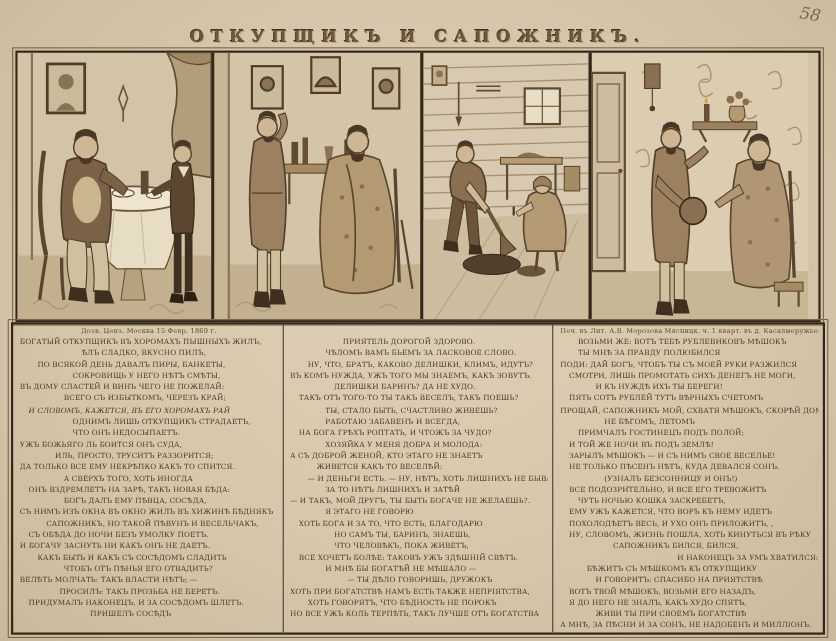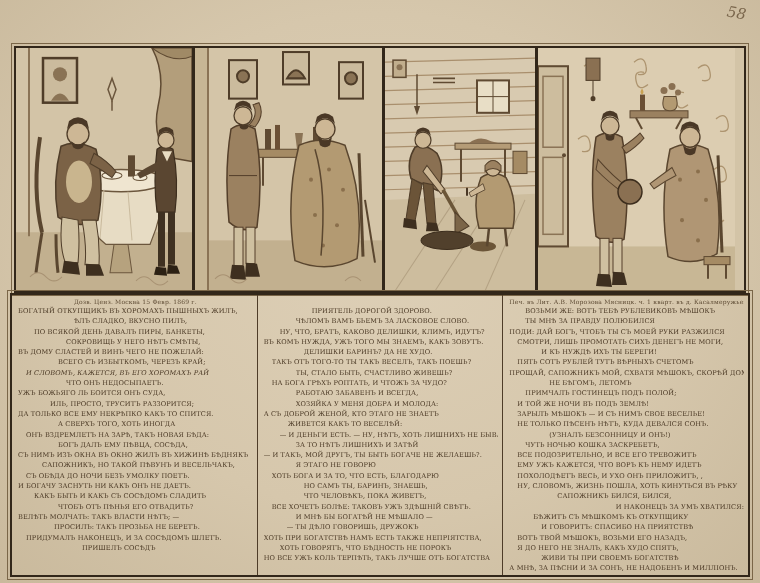--- a/index.html
+++ b/index.html
@@ -27,20 +27,21 @@
   .vline{font-size:6.6px;line-height:10.3px;height:10.3px;white-space:nowrap;
     overflow:hidden;text-transform:uppercase;letter-spacing:0.1px;color:#4a3824;}
   .cap-spacer{height:8px;}
 </style>
 </head>
 <body>
 
 <div class="sheet">
 
   <div class="pagenum">58</div>
+  <div class="title">Откупщикъ и Сапожникъ.</div>
 
   <div class="art-frame">
 
     <div class="panel" style="width:176px">
       <svg viewBox="0 0 176 240" preserveAspectRatio="none">
         <rect width="176" height="240" fill="#d3c4a7"></rect>
         <rect y="182" width="176" height="58" fill="#c2b08f"></rect>
         <line x1="13" y1="0" x2="13" y2="186" stroke="#8a7355" stroke-width="2"></line>
         <g>
           <rect x="27" y="10" width="34" height="44" fill="#cbbb9d" stroke="#4f3d29" stroke-width="2.5"></rect>
@@ -307,20 +308,21 @@
     <div class="col">
       <div class="col-cap">Дозв. Ценз. Москва 15 Февр. 1869 г.</div>
       <div>
           <div class="vline" style="margin-left: 0px;">Богатый Откупщикъ въ хоромахъ пышныхъ жилъ,</div>
           <div class="vline" style="margin-left: 56px;">Ѣлъ сладко, вкусно пилъ,</div>
           <div class="vline" style="margin-left: 16px;">По всякой день давалъ пиры, банкеты,</div>
           <div class="vline" style="margin-left: 48px;">Сокровищь у него нѣтъ смѣты,</div>
           <div class="vline" style="margin-left: 0px;">Въ дому сластей и винъ чего не пожелай:</div>
           <div class="vline" style="margin-left: 40px;">Всего съ избыткомъ, черезъ край;</div>
           <div class="vline" style="margin-left: 8px; font-style: italic;">И словомъ, кажется, въ его хоромахъ рай</div>
+          <div class="vline" style="margin-left: 48px;">Однимъ лишь Откупщикъ страдаетъ,</div>
           <div class="vline" style="margin-left: 48px;">Что онъ недосыпаетъ.</div>
           <div class="vline" style="margin-left: 0px;">Ужъ Божьяго ль боится онъ суда,</div>
           <div class="vline" style="margin-left: 32px;">Иль, просто, труситъ раззорится;</div>
           <div class="vline" style="margin-left: 0px;">Да только все ему некрѣпко какъ то спится.</div>
           <div class="vline" style="margin-left: 40px;">А сверхъ того, хоть иногда</div>
           <div class="vline" style="margin-left: 8px;">Онъ вздремлетъ на зарѣ, такъ новая бѣда:</div>
           <div class="vline" style="margin-left: 40px;">Богъ далъ ему пѣвца, сосѣда,</div>
           <div class="vline" style="margin-left: 0px;">Съ нимъ изъ окна въ окно жилъ въ хижинѣ бѣднякъ</div>
           <div class="vline" style="margin-left: 24px;">Сапожникъ, но такой пѣвунъ и весельчакъ,</div>
           <div class="vline" style="margin-left: 8px;">Съ обѣда до ночи безъ умолку поетъ.</div>
@@ -336,35 +338,35 @@
     <div class="col">
       <div class="cap-spacer"></div>
       <div>
           <div class="vline" style="margin-left: 48px;">Приятель дорогой здорово.</div>
           <div class="vline" style="margin-left: 32px;">Чѣломъ вамъ бьемъ за ласковое слово.</div>
           <div class="vline" style="margin-left: 16px;">Ну, что, братъ, каково делишки, Климъ, идутъ?</div>
           <div class="vline" style="margin-left: 0px;">Въ комъ нужда, ужъ того мы знаемъ, какъ зовутъ.</div>
           <div class="vline" style="margin-left: 40px;">Делишки Баринъ? Да не худо.</div>
           <div class="vline" style="margin-left: 8px;">Такъ отъ того-то ты такъ веселъ, такъ поешь?</div>
           <div class="vline" style="margin-left: 32px;">Ты, стало быть, счастливо живешь?</div>
+          <div class="vline" style="margin-left: 32px;">Работаю забавенъ и всегда,</div>
           <div class="vline" style="margin-left: 8px;">На Бога грѣхъ роптать, и чтожъ за чудо?</div>
-          <div class="vline" style="margin-left: 32px;">Работаю забавенъ и всегда,</div>
           <div class="vline" style="margin-left: 32px;">Хозяйка у меня добра и молода:</div>
           <div class="vline" style="margin-left: 0px;">А съ доброй женой, кто этаго не знаетъ</div>
           <div class="vline" style="margin-left: 24px;">Живется какъ то веселѣй:</div>
           <div class="vline" style="margin-left: 16px;">— И деньги есть. — Ну, нѣтъ, хоть лишнихъ не бываетъ</div>
           <div class="vline" style="margin-left: 32px;">За то нѣтъ лишнихъ и затѣй</div>
           <div class="vline" style="margin-left: 0px;">— И такъ, мой другъ, ты быть богаче не желаешь?.</div>
           <div class="vline" style="margin-left: 32px;">Я этаго не говорю</div>
           <div class="vline" style="margin-left: 8px;">Хоть Бога и за то, что есть, благодарю</div>
           <div class="vline" style="margin-left: 40px;">Но самъ ты, Баринъ, знаешь,</div>
           <div class="vline" style="margin-left: 40px;">Что человѣкъ, пока живетъ,</div>
           <div class="vline" style="margin-left: 8px;">Все хочетъ болѣе: таковъ ужъ здѣшній свѣтъ.</div>
           <div class="vline" style="margin-left: 32px;">И мнѣ бы богатѣй не мѣшало —</div>
-          <div class="vline" style="margin-left: 23px;">— Ты дѣло говоришь, дружокъ</div>
+          <div class="vline" style="margin-left: 52px;">— Ты дѣло говоришь, дружокъ</div>
           <div class="vline" style="margin-left: 0px;">Хоть при богатствѣ намъ есть также непріятства,</div>
           <div class="vline" style="margin-left: 16px;">Хоть говорятъ, что бѣдность не порокъ</div>
           <div class="vline" style="margin-left: 0px;">Но все ужъ коль терпѣть, такъ лучше отъ богатства</div>
         </div>
     </div>
     <div class="col">
       <div class="col-cap">Печ. въ Лит. А.В. Морозова Мясницк. ч. 1 кварт. въ д. Касалмеружьева въ Москвѣ</div>
       <div>
           <div class="vline" style="margin-left: 16px;">Возьми же: вотъ тебѣ рублевиковъ мѣшокъ</div>
           <div class="vline" style="margin-left: 16px;">Ты мнѣ за правду полюбился</div>
@@ -372,22 +374,22 @@
           <div class="vline" style="margin-left: 8px;">Смотри, лишь промотать сихъ денегъ не моги,</div>
           <div class="vline" style="margin-left: 32px;">И къ нуждѣ ихъ ты береги!</div>
           <div class="vline" style="margin-left: 8px;">Пять сотъ рублей тутъ вѣрныхъ счетомъ</div>
           <div class="vline" style="margin-left: 0px;">Прощай, Сапожникъ мой, схватя мѣшокъ, скорѣй домой</div>
           <div class="vline" style="margin-left: 40px;">Не бѣгомъ, летомъ</div>
           <div class="vline" style="margin-left: 16px;">Примчалъ гостинецъ подъ полой;</div>
           <div class="vline" style="margin-left: 8px;">И той же ночи въ подъ землѣ!</div>
           <div class="vline" style="margin-left: 8px;">Зарылъ мѣшокъ — и съ нимъ свое веселье!</div>
           <div class="vline" style="margin-left: 8px;">Не только пѣсенъ нѣтъ, куда девался сонъ.</div>
           <div class="vline" style="margin-left: 40px;">(Узналъ безсонницу и онъ!)</div>
+          <div class="vline" style="margin-left: 8px;">Все подозрительно, и все его тревожитъ</div>
           <div class="vline" style="margin-left: 16px;">Чуть ночью кошка заскребетъ,</div>
-          <div class="vline" style="margin-left: 8px;">Все подозрительно, и все его тревожитъ</div>
           <div class="vline" style="margin-left: 8px;">Ему ужъ кажется, что воръ къ нему идетъ</div>
           <div class="vline" style="margin-left: 8px;">Похолодѣетъ весь, и ухо онъ приложитъ, ,</div>
           <div class="vline" style="margin-left: 8px;">Ну, словомъ, жизнь пошла, хоть кинуться въ рѣку</div>
           <div class="vline" style="margin-left: 48px;">Сапожникъ бился, бился,</div>
           <div class="vline" style="margin-left: 24px; text-align: right;">И наконецъ за умъ хватился:</div>
           <div class="vline" style="margin-left: 24px;">Бѣжитъ съ мѣшкомъ къ Откупщику</div>
           <div class="vline" style="margin-left: 32px;">И говоритъ: Спасибо на приятствѣ</div>
           <div class="vline" style="margin-left: 8px;">Вотъ твой мѣшокъ, возьми его назадъ,</div>
           <div class="vline" style="margin-left: 8px;">Я до него не зналъ, какъ худо спятъ,</div>
           <div class="vline" style="margin-left: 32px;">Живи ты при своемъ богатствѣ</div>

